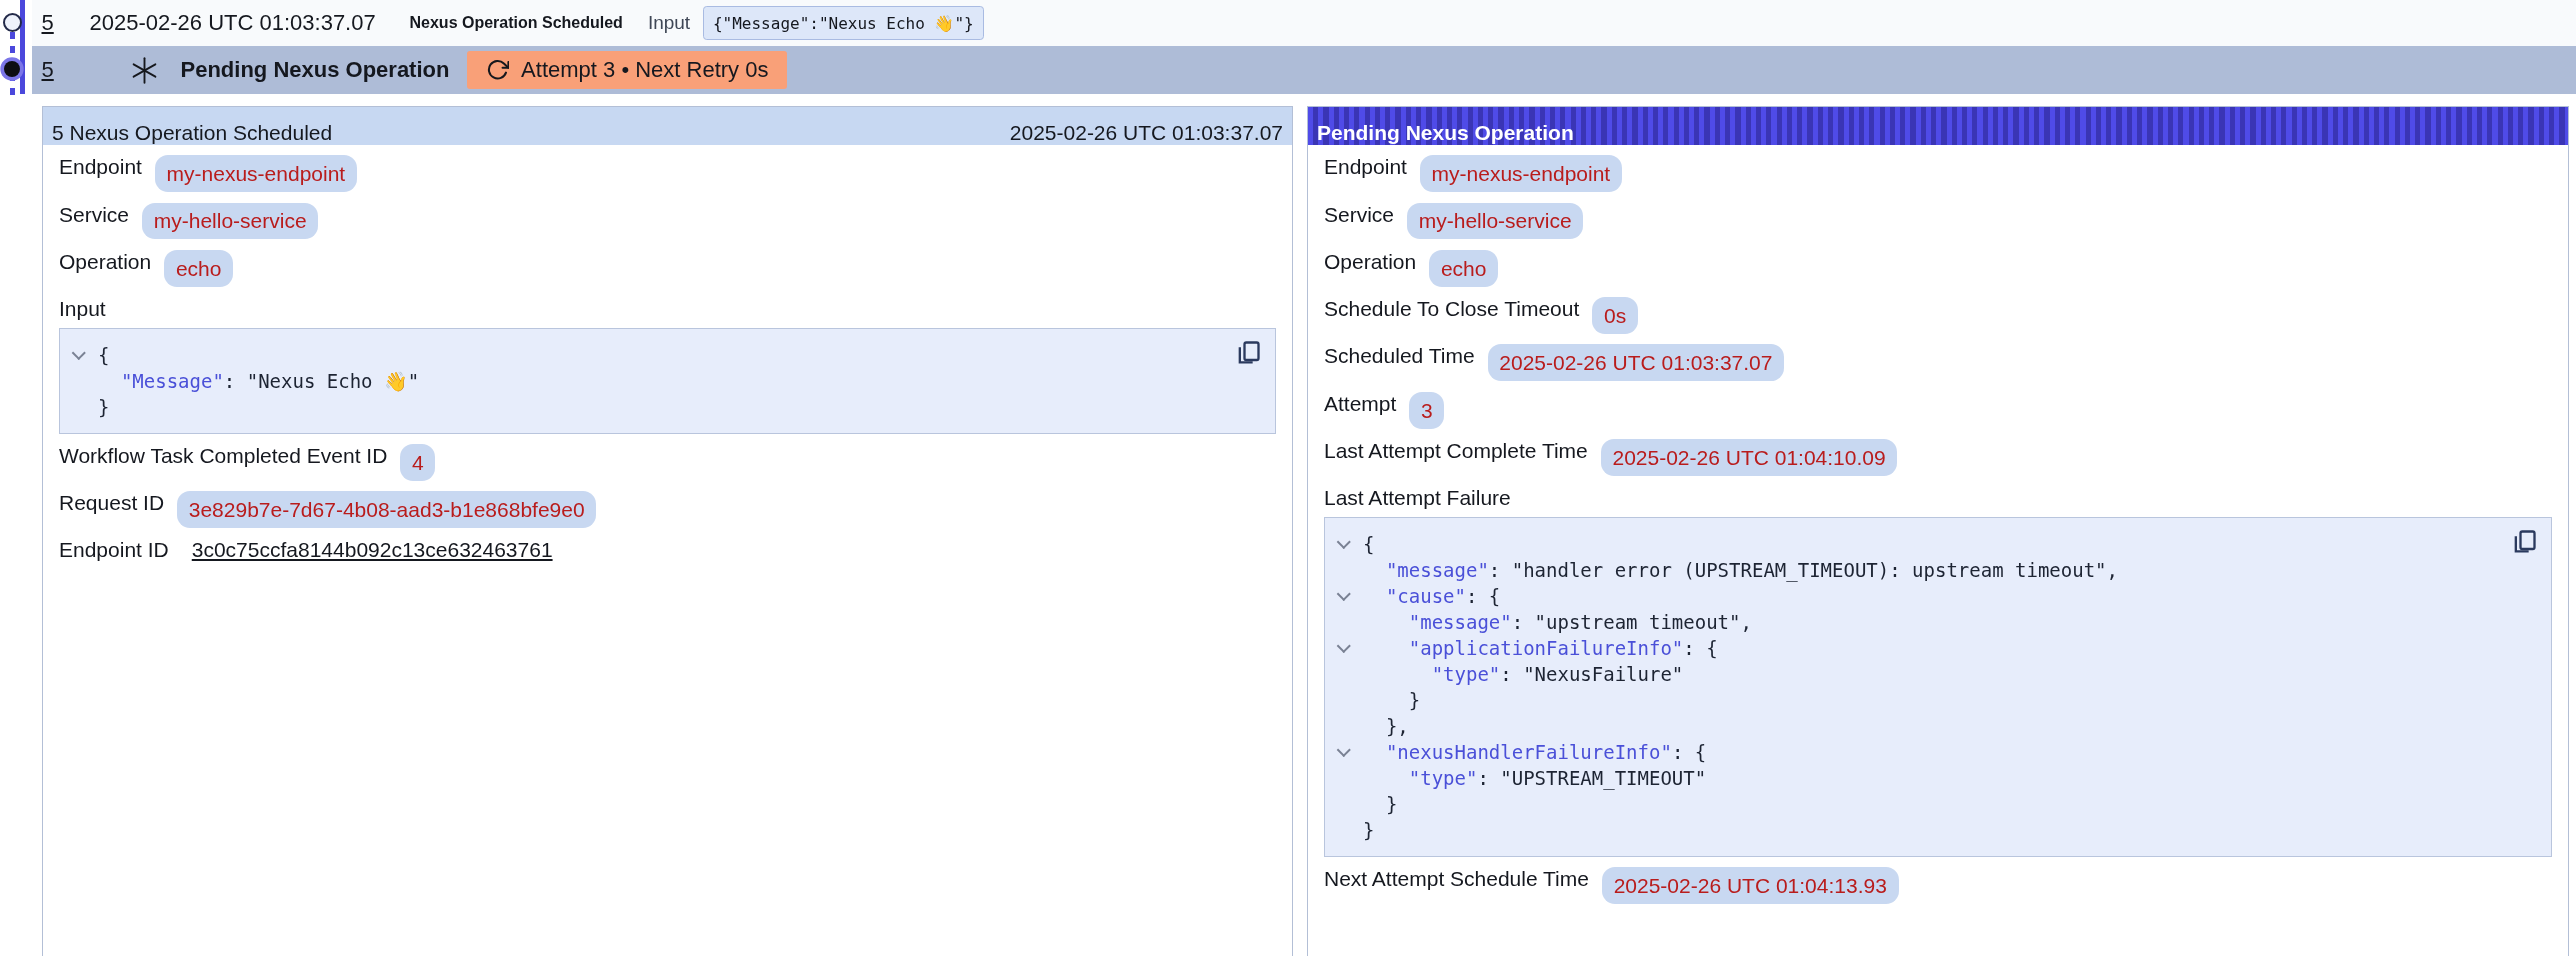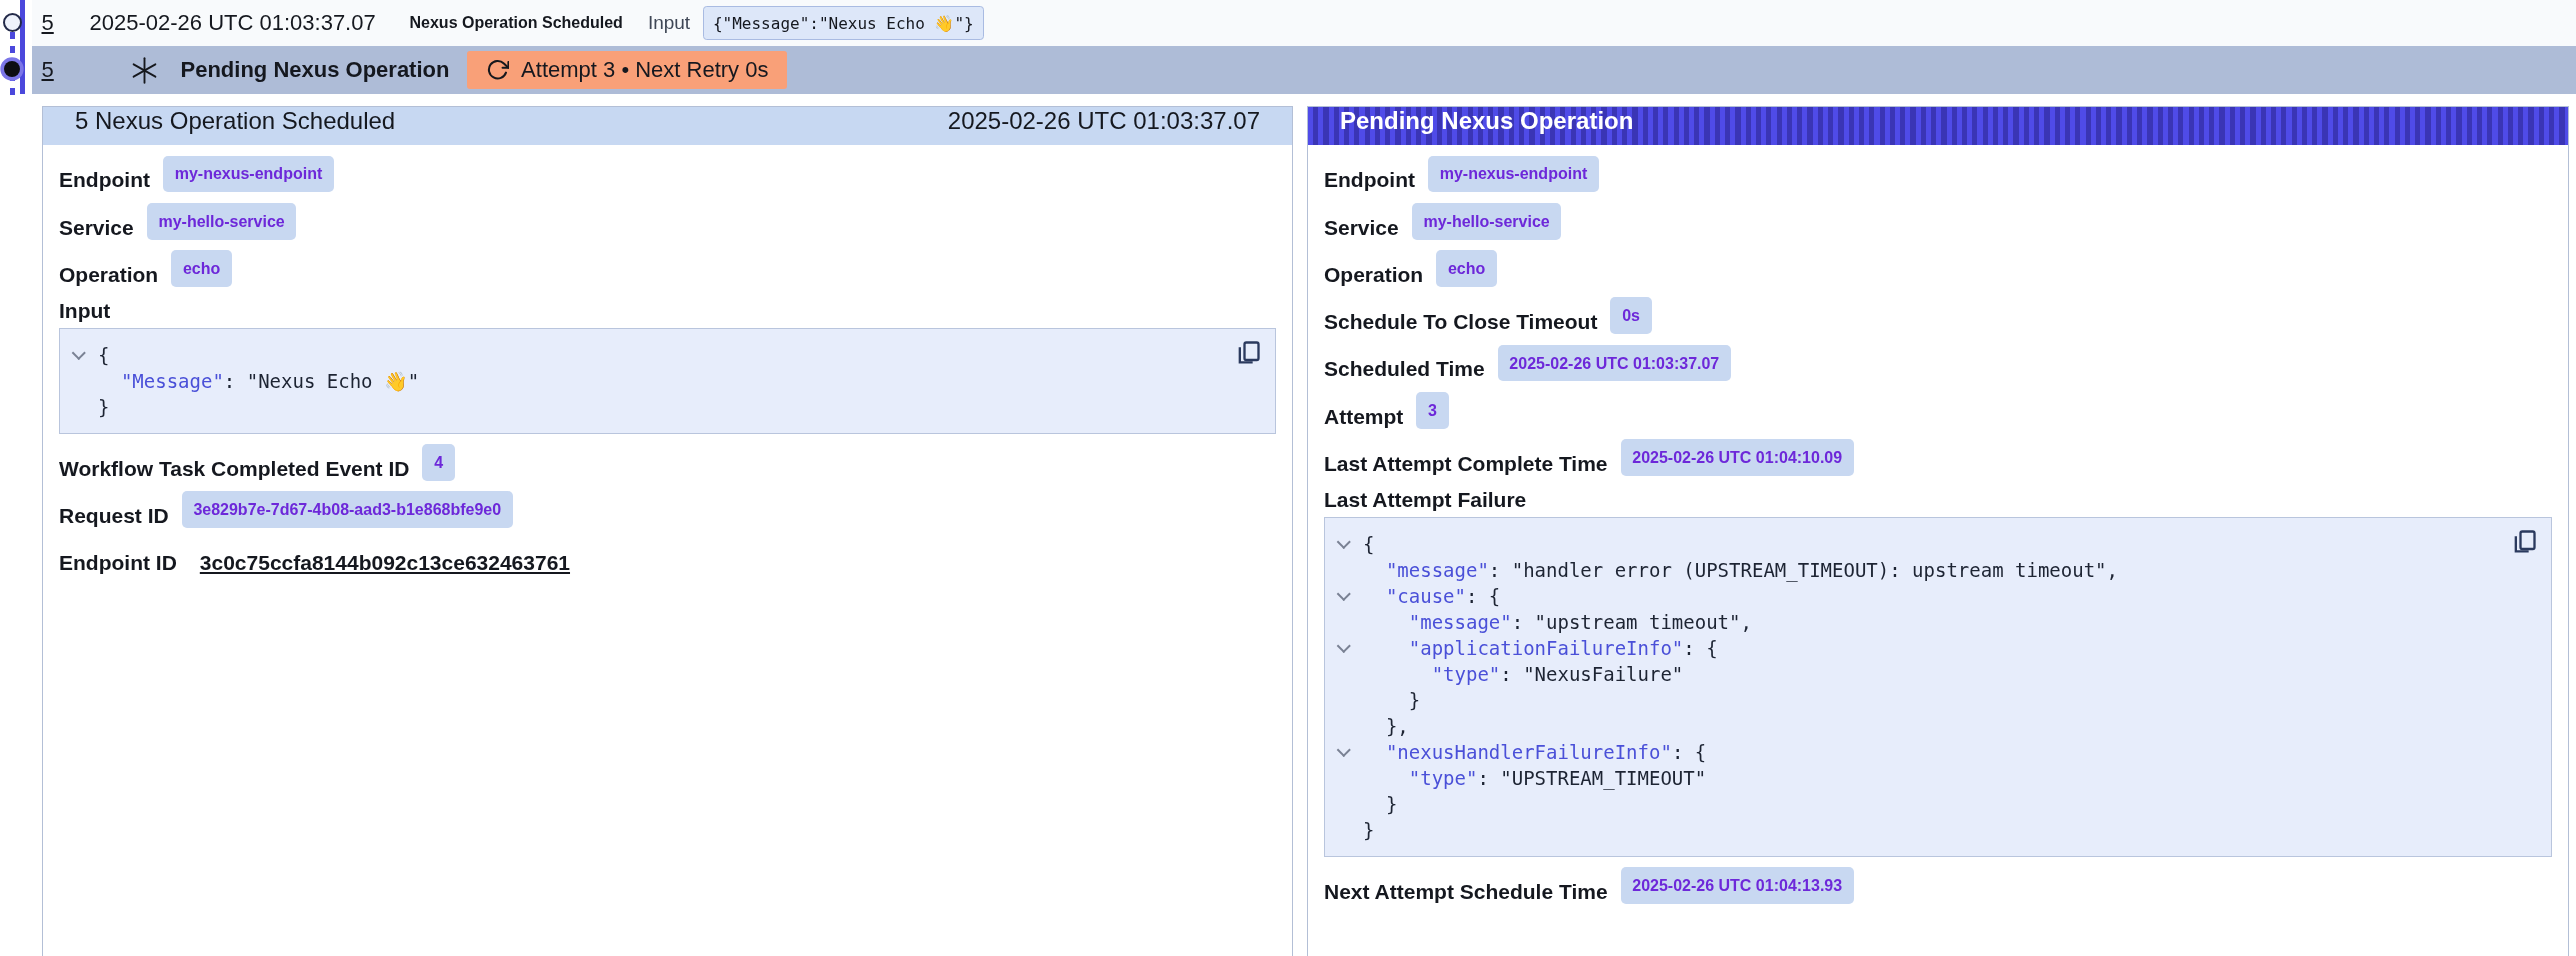--- a/index.html
+++ b/index.html
@@ -39,28 +39,28 @@
   .star-ic{margin-left:40px;width:29px;height:29px;flex:0 0 29px;}
   .row2 .rtitle{margin-left:22px;font-size:22px;font-weight:700;}
   .retry-badge{margin-left:17.6px;height:38px;background:var(--retry-badge-bg);border-radius:2.9px;
     display:flex;align-items:center;gap:11.7px;padding:4px 19px;font-size:22px;color:#15181f;}
   .retry-ic{width:23.4px;height:23.4px;}
 
   
   .panel{position:absolute;top:106px;height:952px;background:#fff;border:1.5px solid var(--panel-border);}
   .panel-left{left:42px;width:1251px;}
   .panel-right{left:1307px;width:1262px;}
-  .panel-header{height:38px;display:flex;align-items:flex-start;justify-content:space-between;
-    padding:0 32px;font-size:24px;font-weight:500;background:var(--panel-header-bg);}
+  .panel-header{height:38px;display:flex;align-items:flex-end;justify-content:space-between;
+    padding:0 9px;font-size:21px;font-weight:500;background:var(--panel-header-bg);}
   .panel-header.striped{background:repeating-linear-gradient(90deg,var(--stripe-light) 0 5.1px,var(--stripe-dark) 5.1px 10.3px);
     color:#ffffff;font-weight:600;}
-  .frow{display:flex;align-items:flex-end;gap:13px;margin:10.3px 16px 0;min-height:37px;font-size:21px;font-weight:bold;}
+  .frow{display:flex;align-items:flex-start;gap:13px;margin:10.3px 16px 0;min-height:37px;font-size:21px;}
   .frow:first-of-type{margin-top:11.7px;}
   .flabel{color:#15181f;}
-  .chip{background:var(--chip-bg);border-radius:5px;padding:5.9px 11.7px;font-size:16px;line-height:25px;color:#6d28d9;}
+  .chip{background:var(--chip-bg);border-radius:13px;padding:5.9px 11.7px;font-size:21px;line-height:25px;color:#b91c1c;}
   .id-link{font-size:21px;margin-left:10px;}
 
   
   .code-block{position:relative;margin:4.4px 16px 10.3px;background:var(--code-bg);
     border:1.5px solid var(--code-border);padding:13px 51px 13px 0;}
   .code-line{display:flex;line-height:26px;font-family:"DejaVu Sans Mono",monospace;font-size:19px;}
   .gutter{flex:0 0 38px;display:flex;align-items:center;justify-content:center;}
   .chev{width:9.5px;height:9.5px;border-right:2.2px solid #7a8294;border-bottom:2.2px solid #7a8294;
     transform:rotate(45deg) translate(-1.5px,-1.5px);cursor:pointer;}
   .code-text{white-space:pre;color:#1d2433;}

